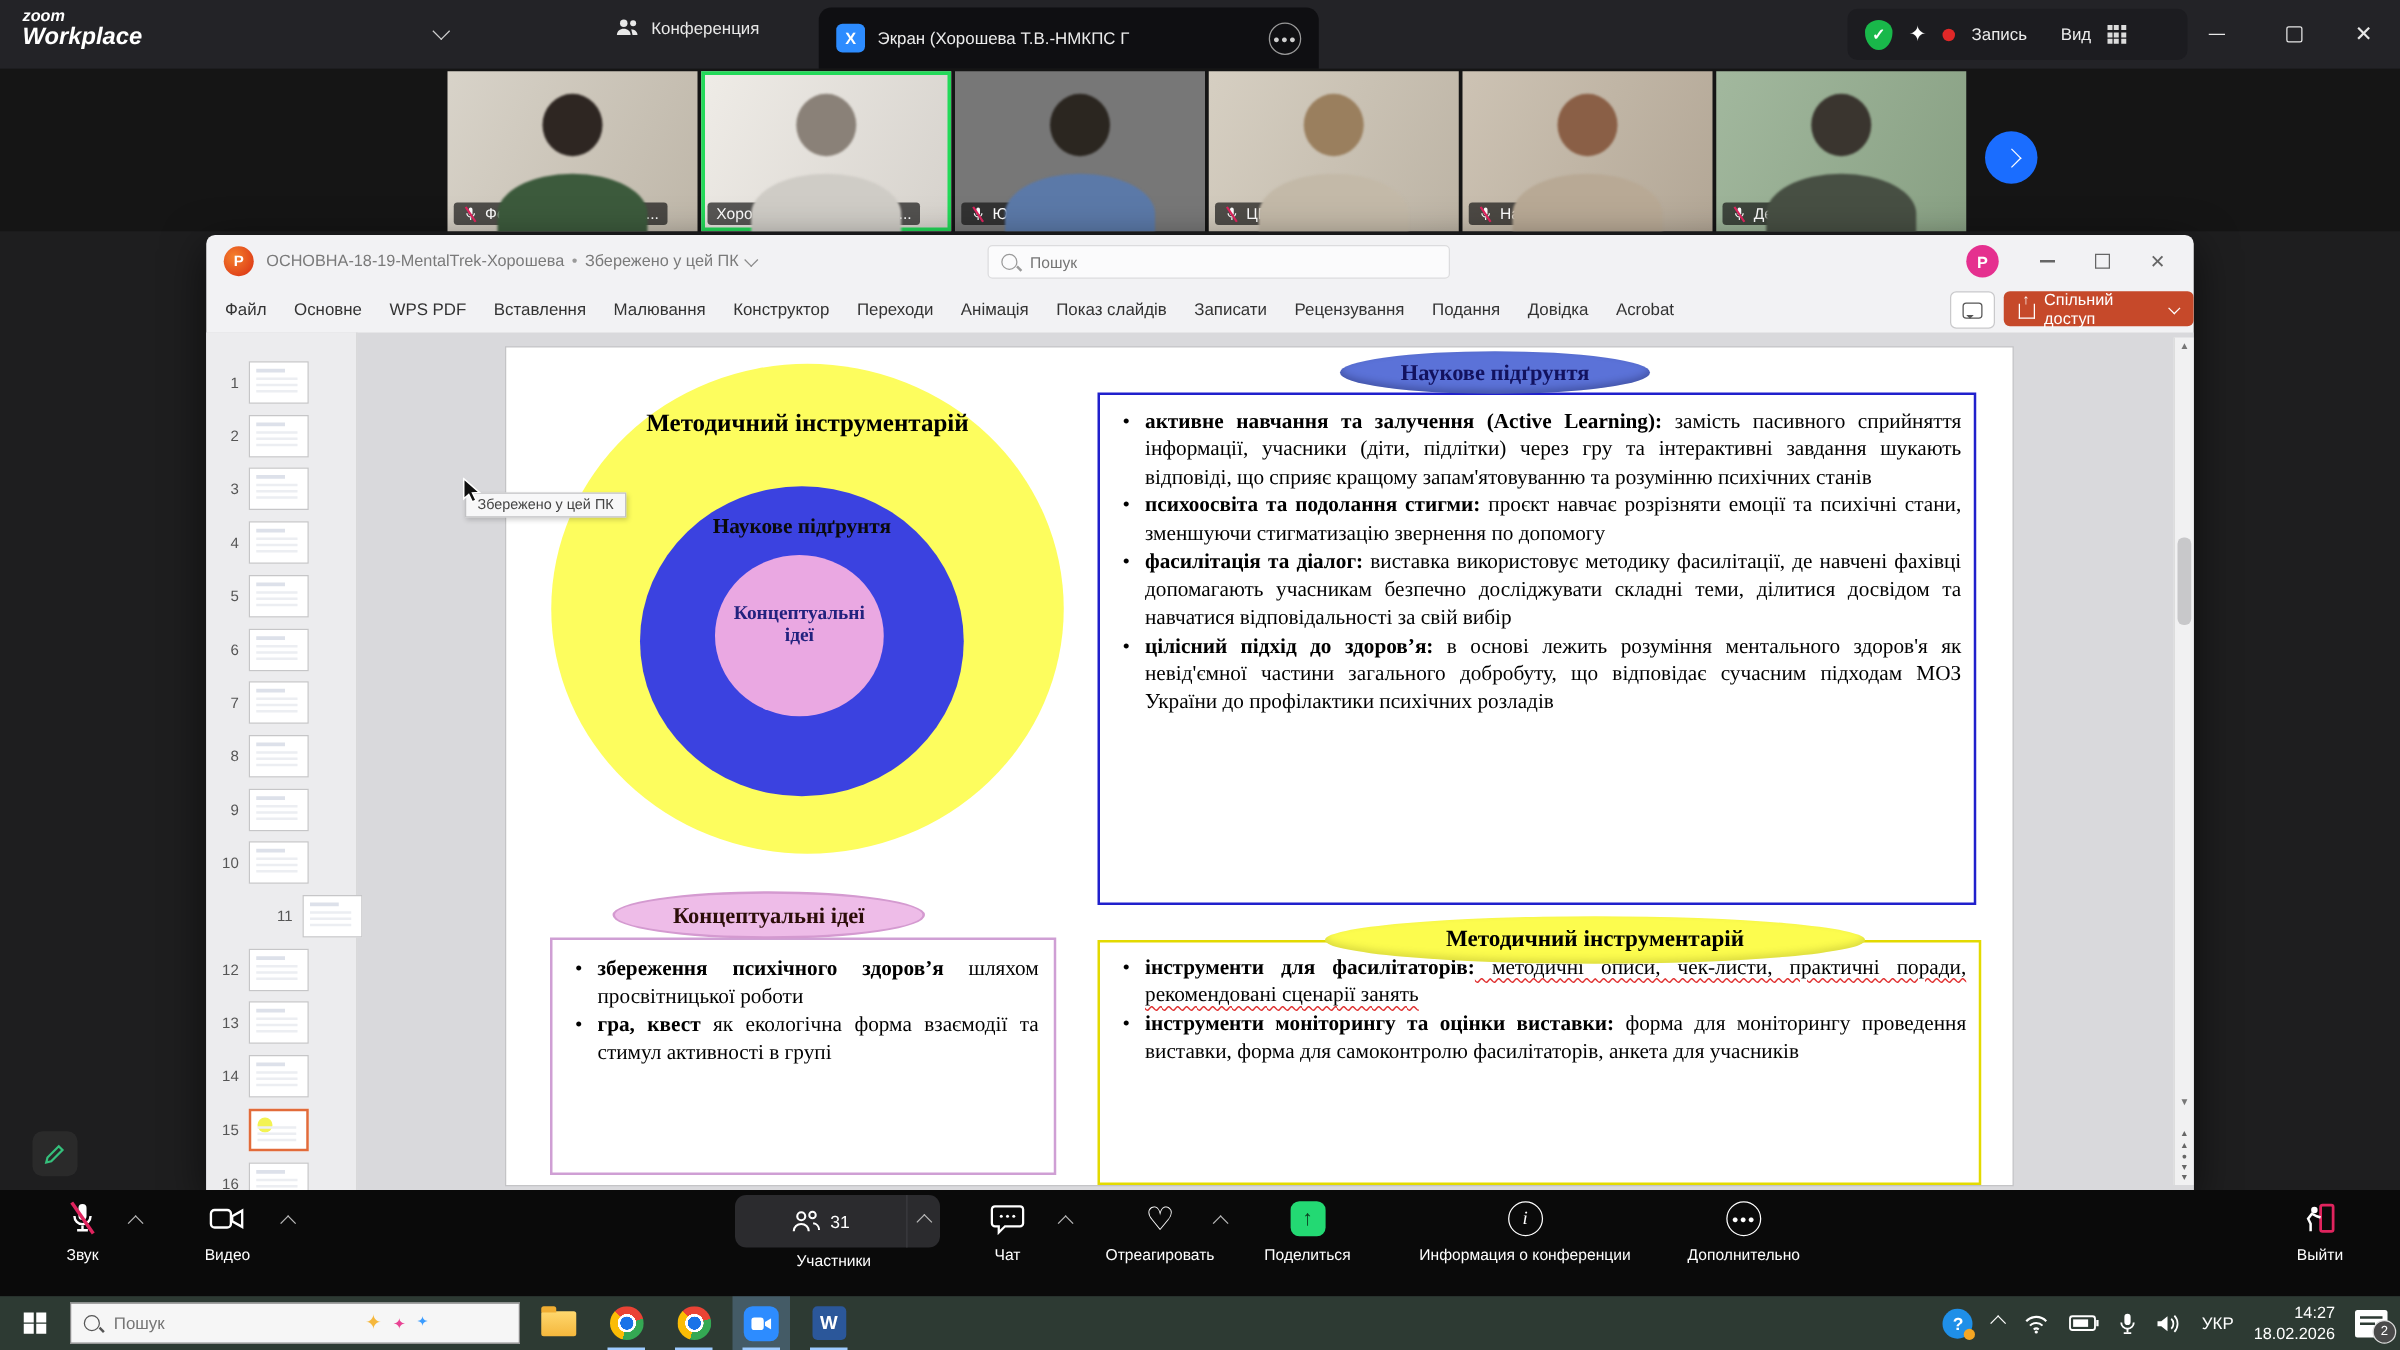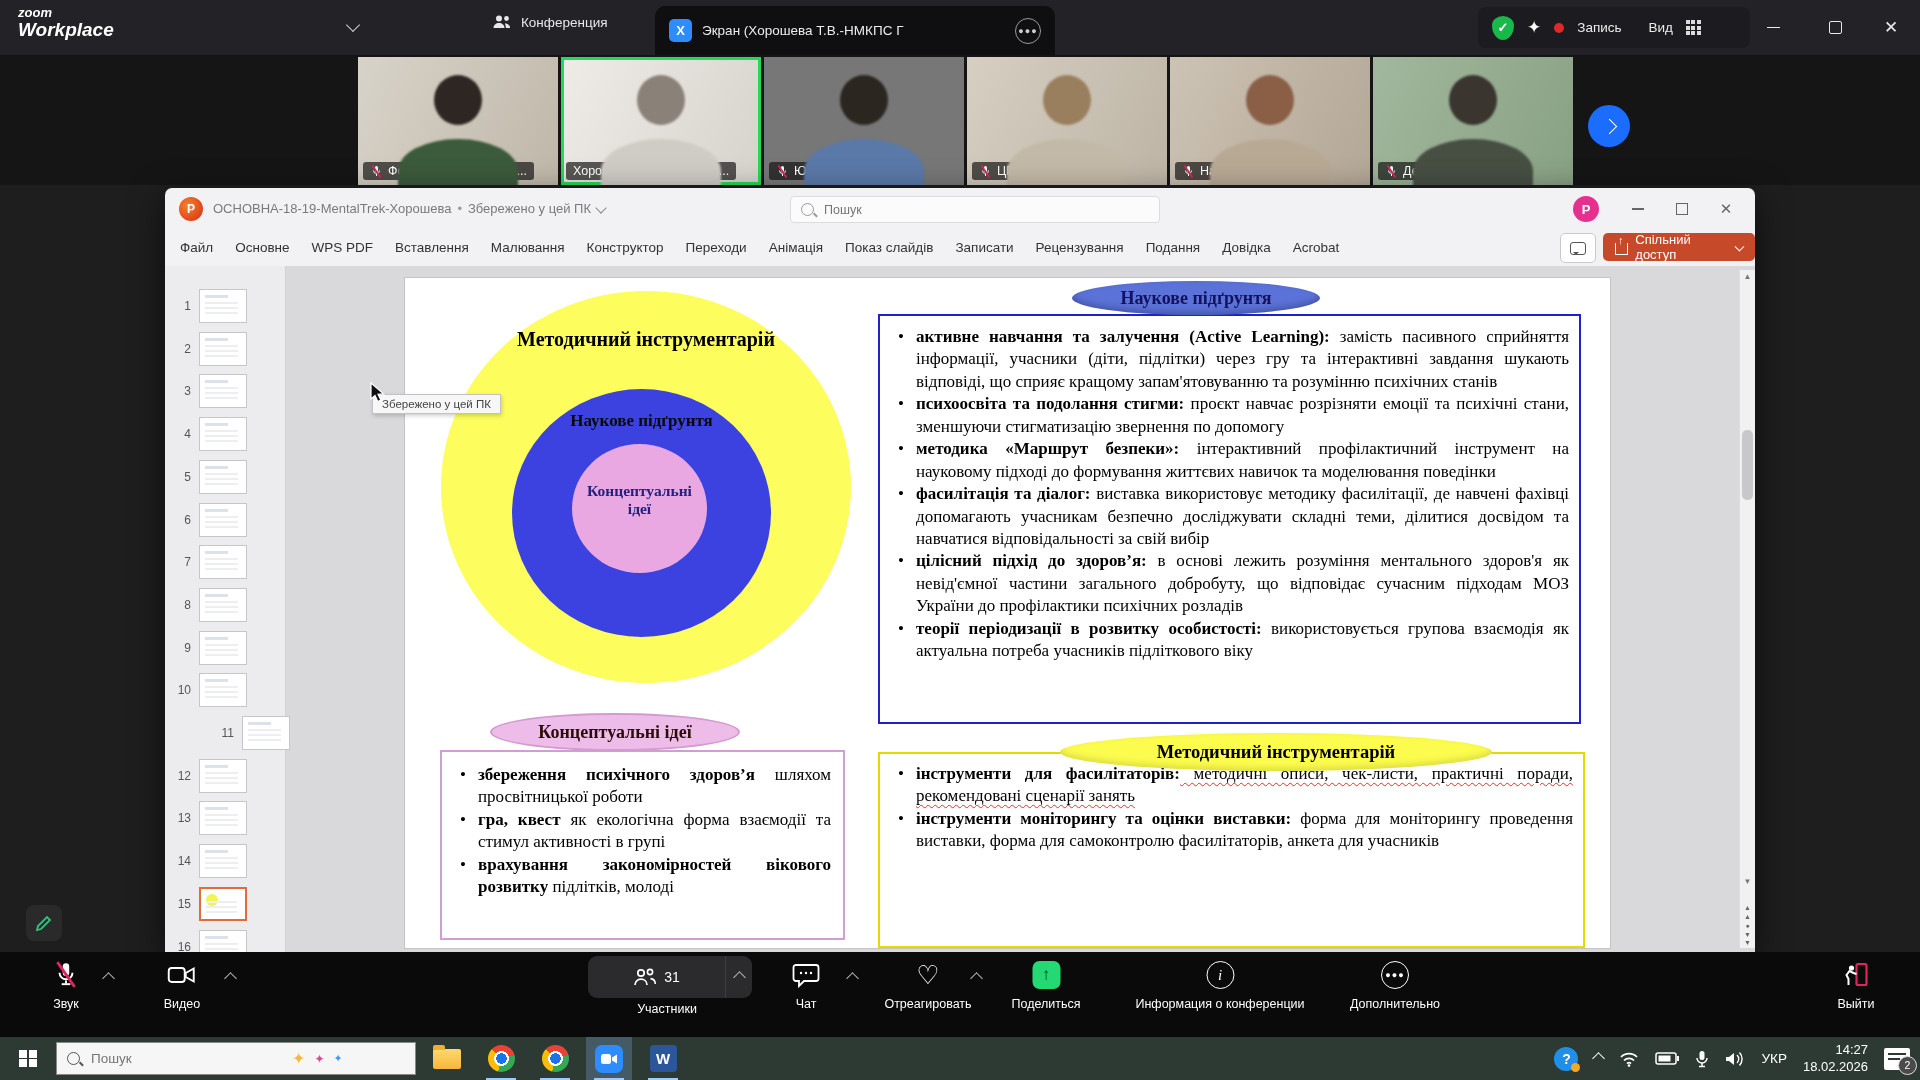--- a/index.html
+++ b/index.html
@@ -450,45 +450,36 @@
 
         <div id="sci-box" class="tbox">
           <ul id="science-list" class="blist">
               <li class="bullet">
                 <div><span class="blead">активне навчання та залучення (Active Learning):</span><span class="brest"> замість пасивного сприйняття інформації, учасники (діти, підлітки) через гру та інтерактивні завдання шукають відповіді, що сприяє кращому запам'ятовуванню та розумінню психічних станів</span></div>
               </li>
               <li class="bullet">
                 <div><span class="blead">психоосвіта та подолання стигми:</span><span class="brest"> проєкт навчає розрізняти емоції та психічні стани, зменшуючи стигматизацію звернення по допомогу</span></div>
               </li>
               <li class="bullet">
-                <div><span class="blead">методика «Маршрут безпеки»:</span><span class="brest"> інтерактивний профілактичний інструмент на науковому підході до формування життєвих навичок та моделювання поведінки</span></div>
-              </li>
-              <li class="bullet">
                 <div><span class="blead">фасилітація та діалог:</span><span class="brest"> виставка використовує методику фасилітації, де навчені фахівці допомагають учасникам безпечно досліджувати складні теми, ділитися досвідом та навчатися відповідальності за свій вибір</span></div>
               </li>
               <li class="bullet">
                 <div><span class="blead">цілісний підхід до здоров’я:</span><span class="brest"> в основі лежить розуміння ментального здоров'я як невід'ємної частини загального добробуту, що відповідає сучасним підходам МОЗ України до профілактики психічних розладів</span></div>
-              </li>
-              <li class="bullet">
-                <div><span class="blead">теорії періодизації в розвитку особистості:</span><span class="brest"> використовується групова взаємодія як актуальна потреба учасників підліткового віку</span></div>
               </li>
             </ul>
         </div>
         <div id="sci-ell" class="s-ellipse">Наукове підґрунтя</div>
 
         <div id="con-box" class="tbox">
           <ul id="concepts-list" class="blist">
               <li class="bullet">
                 <div><span class="blead">збереження психічного здоров’я</span><span class="brest"> шляхом просвітницької роботи</span></div>
               </li>
               <li class="bullet">
                 <div><span class="blead">гра, квест</span><span class="brest"> як екологічна форма взаємодії та стимул активності в групі</span></div>
-              </li>
-              <li class="bullet">
-                <div><span class="blead">врахування закономірностей вікового розвитку</span><span class="brest"> підлітків, молоді</span></div>
               </li>
             </ul>
         </div>
         <div id="con-ell" class="s-ellipse">Концептуальні ідеї</div>
 
         <div id="met-box" class="tbox">
           <ul id="methods-list" class="blist">
               <li class="bullet">
                 <div><span class="blead">інструменти для фасилітаторів:</span><span class="brest squig"> методичні описи, чек-листи, практичні поради, рекомендовані сценарії занять</span></div>
               </li>

